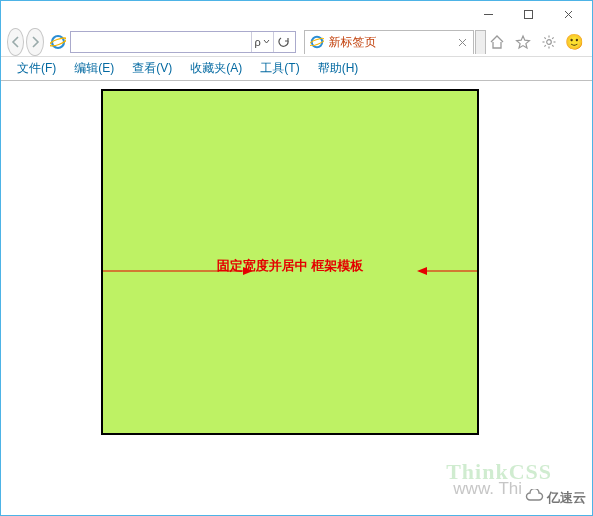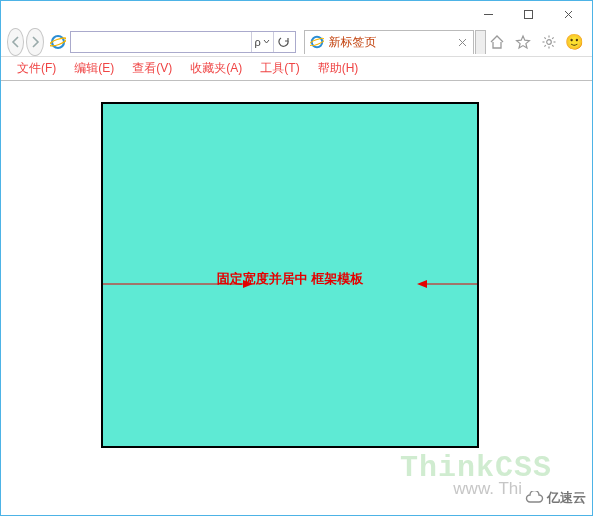--- a/index.html
+++ b/index.html
@@ -178,39 +178,39 @@
   height: 24px;
   background: #fff;
   border-bottom: 1px solid #bfbfbf;
   display: flex;
   align-items: center;
   padding-left: 8px;
   gap: 2px;
 }
 .menu-item {
   padding: 2px 8px;
-  color: #ef4444;
+  color: #0369a1;
   font-size: 12px;
 }
 
 
 .content {
   position: relative;
   height: calc(100% - 80px);
   background: #fff;
 }
 
 .boxed {
   position: absolute;
   left: 100px;
-  top: 21px;
+  top: 8px;
   width: 378px;
   height: 346px;
   border: 2px solid #000;
-  background: #5eead4;
+  background: #bef264;
   text-align: right;
 }
 
 
 .annotation {
   position: absolute;
   top: 164px;
   left: 0;
   width: 100%;
   height: 30px;
@@ -232,41 +232,41 @@
   font-size: 13px;
   font-weight: bold;
   color: #e40000;
 }
 
 
 .watermark1 {
   position: absolute;
   right: 40px;
   bottom: 30px;
-  font-size: 30px;
+  font-size: 22px;
   font-weight: 600;
   color: rgba(120, 200, 120, 0.35);
-  font-family: Liberation Mono, monospace;
+  font-family: Liberation Serif, serif;
   letter-spacing: 1px;
   margin-top: 12px;
 }
 .watermark1-sub {
   position: absolute;
   right: 70px;
   bottom: 16px;
   font-size: 17px;
   color: rgba(160, 160, 160, 0.6);
   font-family: Arial, sans-serif;
 }
 .watermark2 {
   position: absolute;
   right: 6px;
   bottom: 8px;
   display: flex;
-  align-items: center;
+  align-items: flex-start;
   gap: 3px;
   font-size: 13px;
   color: #777;
   font-weight: bold;
 }
 .cloud-icon {
   width: 20px;
   height: 14px;
   display: inline-block;
 }

